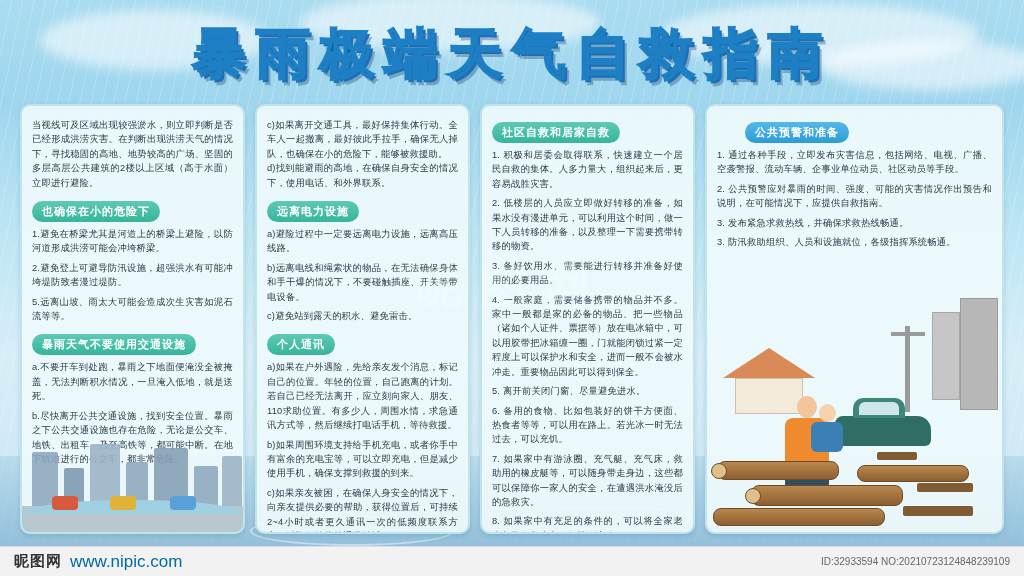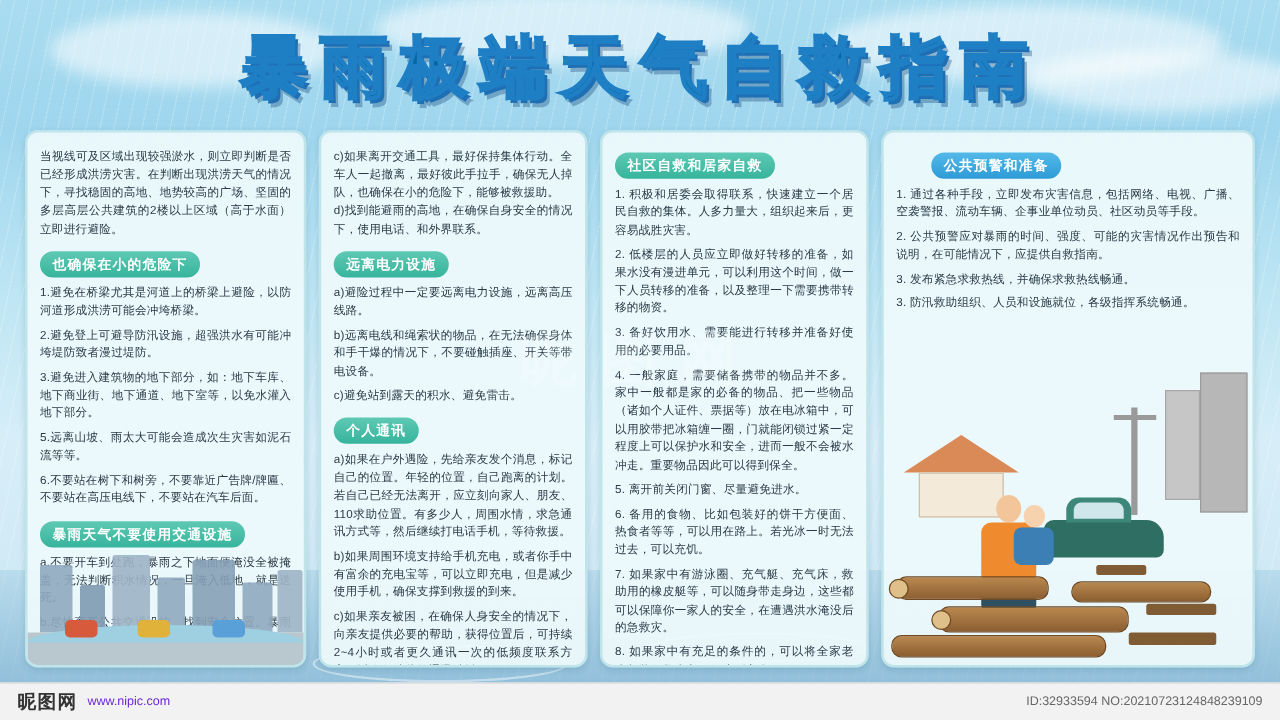--- a/index.html
+++ b/index.html
@@ -100,21 +100,21 @@
   .debris{position:absolute;background:#7f5c33;border-radius:2px;}
   
   .footer{
     position:absolute;left:0;right:0;bottom:0;height:30px;
     background:#f2f2f2;border-top:1px solid #dcdcdc;
     display:flex;align-items:center;justify-content:space-between;
     padding:0 14px;box-sizing:border-box;z-index:8;
   }
   .logo-zone{display:flex;align-items:center;gap:8px;}
   .logo-cn{font-size:15px;font-weight:bold;color:#333;letter-spacing:1px;}
-  .logo-url{font-size:10px;color:#6d28d9;}
+  .logo-url{font-size:17px;color:#0369a1;}
   .foot-id{font-size:10px;color:#666;}
   .wm{
     position:absolute;left:0;right:0;top:0;bottom:0;
     display:flex;align-items:center;justify-content:center;
     font-size:46px;color:rgba(255,255,255,.18);font-weight:bold;
     letter-spacing:18px;z-index:7;pointer-events:none;
   }
 </style>
 </head>
 <body>
@@ -135,23 +135,21 @@
   <div class="title">暴雨极端天气自救指南</div>
 </div>
 
 <div class="panels">
 
   <div class="panel p1">
     <p class="para panel-top-note">当视线可及区域出现较强淤水，则立即判断是否已经形成洪涝灾害。在判断出现洪涝天气的情况下，寻找稳固的高地、地势较高的广场、坚固的多层高层公共建筑的2楼以上区域（高于水面）立即进行避险。</p>
     <div class="sec-head">也确保在小的危险下</div>
     <p class="para">1.避免在桥梁尤其是河道上的桥梁上避险，以防河道形成洪涝可能会冲垮桥梁。</p>
     <p class="para">2.避免登上可避导防汛设施，超强洪水有可能冲垮堤防致者漫过堤防。</p>
-    <p class="para">3.避免进入建筑物的地下部分，如：地下车库、地下商业街、地下通道、地下室等，以免水灌入地下部分。</p>
     <p class="para">5.远离山坡、雨太大可能会造成次生灾害如泥石流等等。</p>
-    <p class="para">6.不要站在树下和树旁，不要靠近广告牌/牌匾、不要站在高压电线下，不要站在汽车后面。</p>
     <div class="sec-head">暴雨天气不要使用交通设施</div>
     <p class="para">a.不要开车到处跑，暴雨之下地面便淹没全被掩盖，无法判断积水情况，一旦淹入低地，就是送死。</p>
     <p class="para">b.尽快离开公共交通设施，找到安全位置。暴雨之下公共交通设施也存在危险，无论是公交车、地铁、出租车、乃至高铁等，都可能中断。在地下轨道进行的公交车，都非常危险。</p>
 
     <div class="illus1">
       <div class="bld" style="left:10px;width:26px;height:54px;"></div>
       <div class="bld" style="left:42px;width:20px;height:38px;background:#7e9ab1;"></div>
       <div class="bld" style="left:68px;width:30px;height:62px;background:#9db4c6;"></div>
       <div class="bld" style="left:104px;width:22px;height:44px;"></div>
       <div class="bld" style="left:132px;width:34px;height:58px;background:#86a0b6;"></div>

